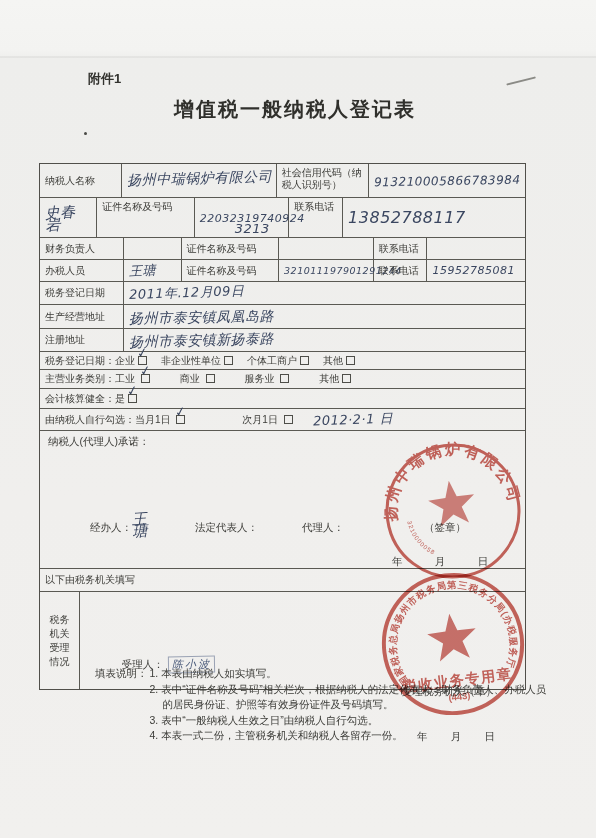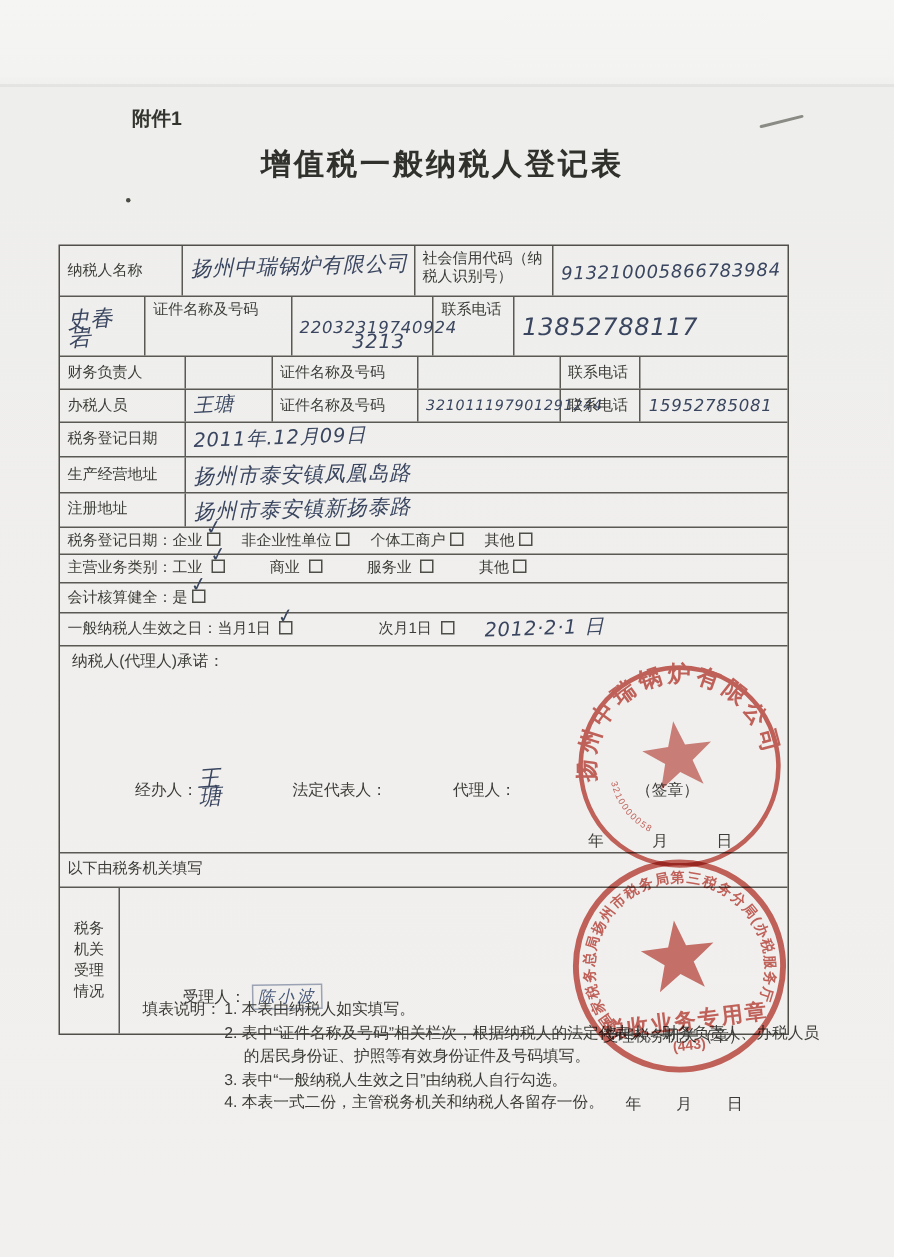--- a/index.html
+++ b/index.html
@@ -174,21 +174,21 @@
 
     <div class="trow h20">
       <div class="cell cfull vmid">
         <span>会计核算健全：</span>
         <span class="opt"><span>是</span><span class="cb"><span class="tick">✓</span></span></span>
       </div>
     </div>
 
     <div class="trow h22">
       <div class="cell cfull vmid">
-        <span>一般纳税人生效之日：</span>
+        <span>由纳税人自行勾选：</span>
         <span class="opt" style="margin-right:57px;"><span>当月1日</span> <span class="cb"><span class="tick">✓</span></span></span>
         <span class="opt" style="margin-right:20px;"><span>次月1日</span> <span class="cb"></span></span>
         <span class="hw" style="font-size:13px;transform:rotate(-2deg);">2012·2·1 日</span>
       </div>
     </div>
 
     <div class="trow h138">
       <div class="cell cfull commit">
         <div style="font-size:10.5px;">纳税人(代理人)承诺：</div>
         <div class="sig-line">

